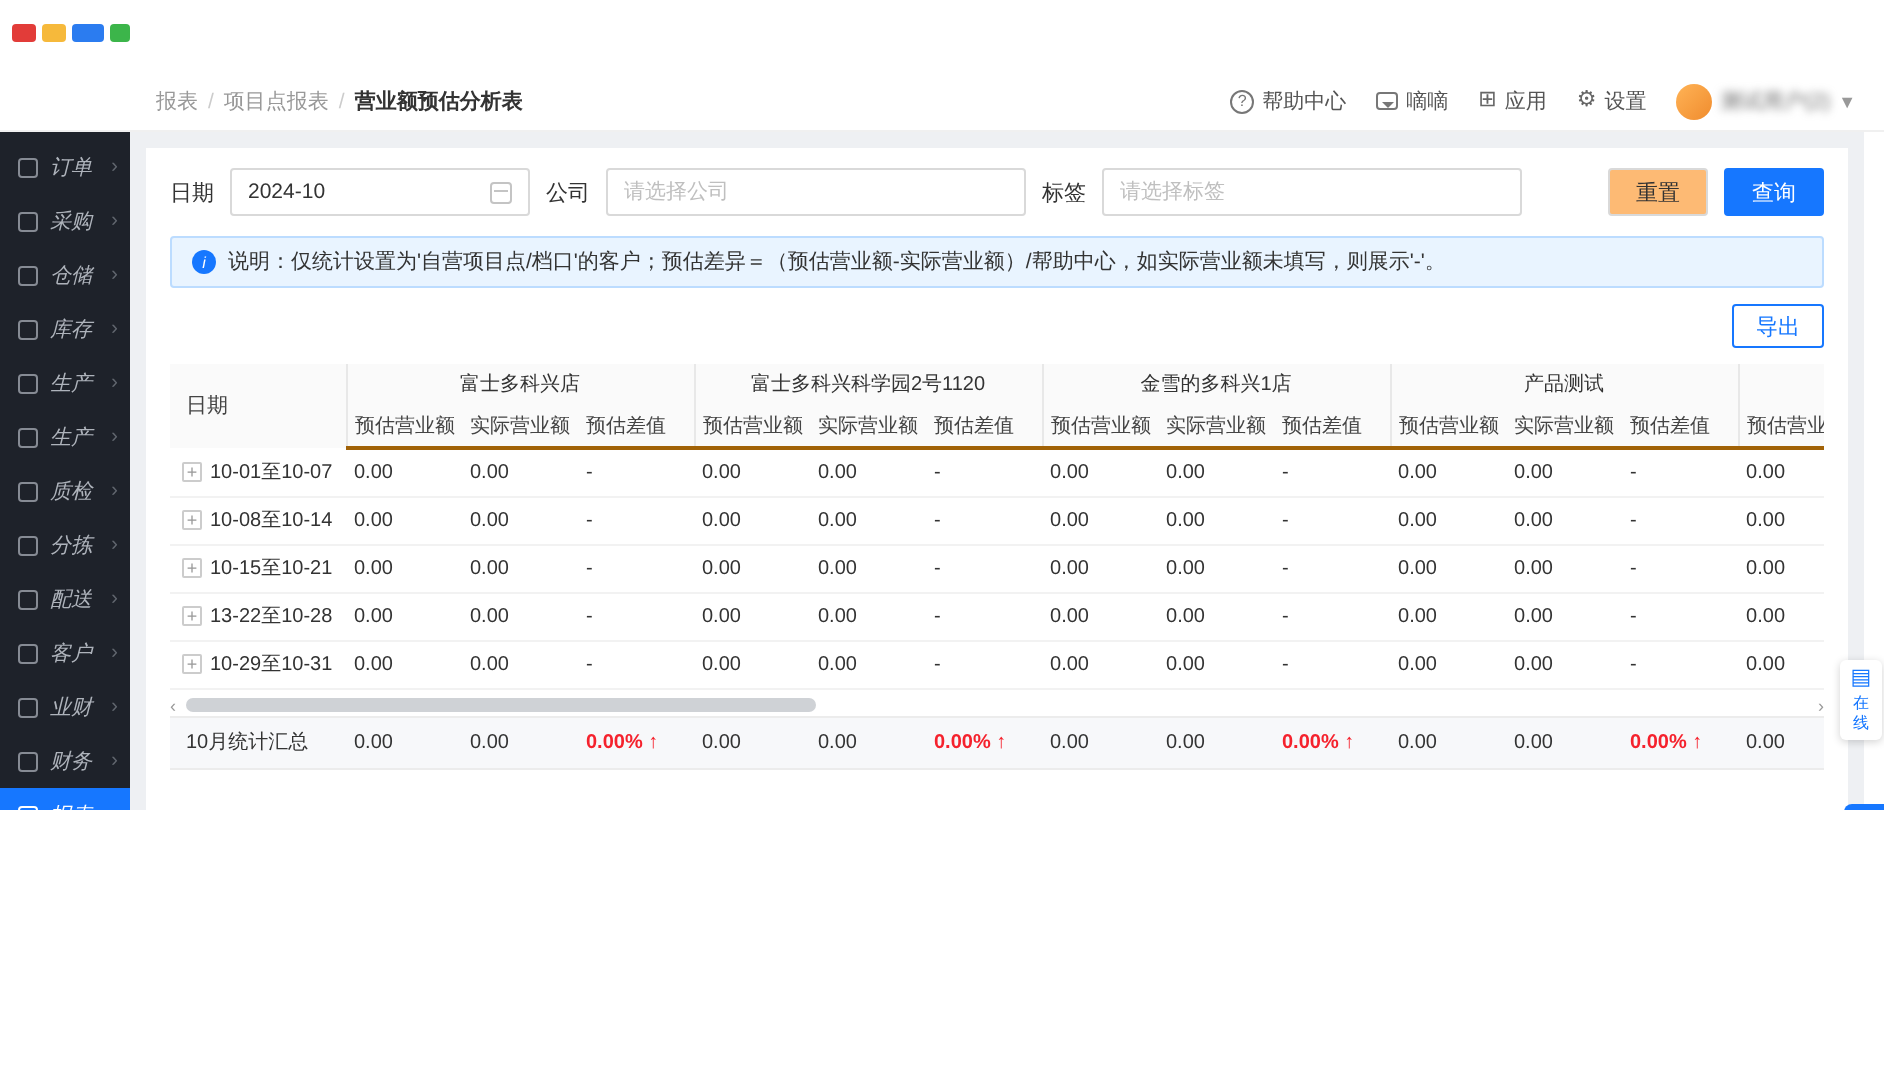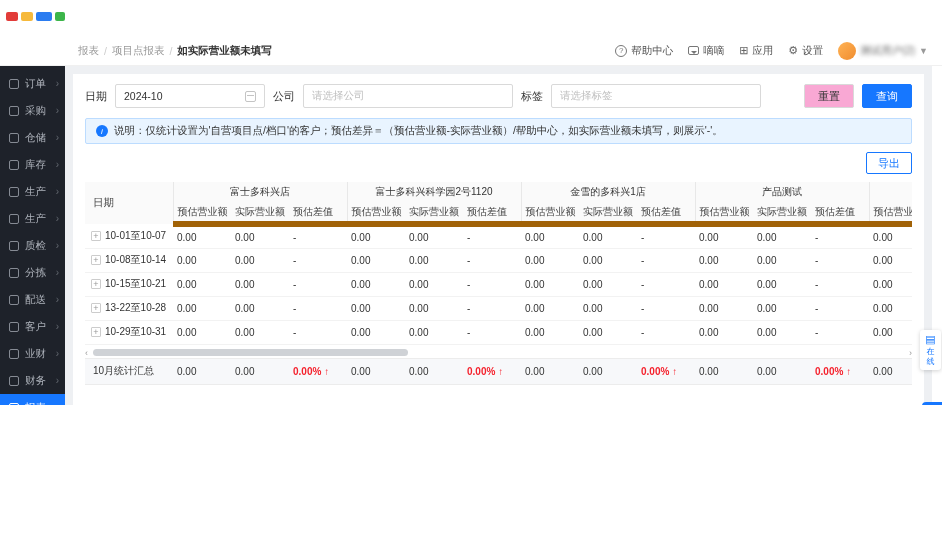--- a/index.html
+++ b/index.html
@@ -26,21 +26,21 @@
   .glyph { font-size:11px; color:#666; line-height:1; }
   .avatar { width:18px; height:18px; border-radius:50%; background:linear-gradient(135deg,#ffb356,#f08c2e); }
   .user-name { filter:blur(2px); color:#666; }
   .caret { color:#999; font-size:9px; }
 
   
   .sidebar { position:absolute; left:0; top:66px; width:65px; height:412px; background:#1e222a; padding-top:4px; }
   .sb-item { display:flex; align-items:center; height:27px; padding:0 6px 0 9px; gap:6px;
              color:#aeb3bb; font-size:10.5px; cursor:pointer; }
   .sb-ico { width:10px; height:10px; border:1px solid #868b94; border-radius:2px; flex:none; }
-  .sb-label { white-space:nowrap; }
+  .sb-label { white-space:nowrap;font-style:italic; }
   .sb-arrow { margin-left:auto; color:#61666e; font-size:10px; }
   .sb-item.active { background:#1677ff; color:#fff; }
   .sb-item.active .sb-ico { border-color:#fff; }
   .sb-item.active .sb-arrow { color:#fff; }
 
   
   .iot { position:absolute; left:0; top:478px; width:66px; height:30px; background:#fff; }
   .iot-tri { position:absolute; right:0; bottom:0; width:0; height:0;
              border-left:34px solid transparent; border-bottom:28px solid #2f84f5; opacity:.85; }
   .iot-name { position:absolute; left:5px; top:2px; font-size:12px; font-weight:bold; font-style:italic; color:#0b3a8c; }
@@ -58,42 +58,42 @@
   .filters { display:flex; align-items:center; gap:8px; }
   .f-label { font-size:11px; color:#333; flex:none; }
   .f-input { height:24px; border:1px solid #d9d9d9; border-radius:2px; background:#fff;
              display:flex; align-items:center; padding:0 8px; font-size:10.5px; color:#333; }
   .date-input { width:150px; justify-content:space-between; }
   .sel { width:210px; color:#bfbfbf; }
   .cal-icon { width:11px; height:11px; border:1px solid #c4c4c4; border-radius:2px; position:relative; }
   .cal-icon::before { content:""; position:absolute; left:1px; right:1px; top:3px; border-top:1px solid #c4c4c4; }
   .f-btns { margin-left:auto; display:flex; gap:8px; }
   .btn { height:24px; padding:0 13px; border-radius:2px; font-size:11px; cursor:pointer; }
-  .btn-plain { background:#f9a8d4; border:1px solid #d9d9d9; color:#333; }
+  .btn-plain { background:#fdba74; border:1px solid #d9d9d9; color:#333; }
   .btn-primary { background:#1677ff; border:1px solid #1677ff; color:#fff; }
 
   
   .notice { margin-top:10px; background:#e9f4ff; border:1px solid #bcdcff; border-radius:2px;
             padding:5px 10px; font-size:10.5px; color:#333; display:flex; align-items:center; gap:6px; }
   .info-icon { flex:none; width:12px; height:12px; border-radius:50%; background:#1677ff; color:#fff;
                font-size:8px; display:flex; align-items:center; justify-content:center; font-style:italic; }
 
   
   .export-row { display:flex; justify-content:flex-end; margin:8px 0; }
   .btn-export { height:22px; padding:0 11px; background:#fff; border:1px solid #1677ff; color:#1677ff;
                 border-radius:2px; font-size:11px; cursor:pointer; }
 
   
   .twrap { overflow:hidden; }
   table { border-collapse:collapse; table-layout:fixed; }
   thead th { background:#fafafa; font-weight:normal; font-size:10px; color:#444; text-align:left;
              padding:0 4px; white-space:nowrap; overflow:hidden; }
   th.th-group { height:20px; text-align:center; border-left:1px solid #e8e8e8; color:#333; }
   th.th-date { border-left:none; padding-left:8px; font-size:10.5px; }
-  th.th-sub { height:22px; border-bottom:6px solid #a16207; }
+  th.th-sub { height:22px; border-bottom:2px solid #a16207; }
   th.gsep { border-left:1px solid #e8e8e8; }
   tbody td { font-size:10px; color:#333; height:24px; padding:0 4px; border-bottom:1px solid #f2f2f2; white-space:nowrap; }
   td.td-date { padding-left:6px; font-size:10px; }
   .plus { display:inline-block; width:10px; height:10px; border:1px solid #ccc; border-radius:1px;
           color:#999; font-size:9px; line-height:8px; text-align:center; margin-right:4px; cursor:pointer; }
 
   
   .hscroll { position:relative; height:10px; margin-top:3px; display:flex; align-items:center; }
   .hs-arrow { font-size:9px; color:#999; line-height:10px; width:8px; flex:none; cursor:pointer; }
   .hs-track { position:relative; flex:1; height:7px; }
@@ -127,21 +127,21 @@
     <i style="width:16px;background:#2b7cf0"></i>
     <i style="width:10px;background:#3cb54a"></i>
   </div>
 
   <div class="header">
     <div class="breadcrumb">
       <span>报表</span>
       <span class="sep">/</span>
       <span>项目点报表</span>
       <span class="sep">/</span>
-      <span class="current">如实际营业额未填写</span>
+      <span class="current">营业额预估分析表</span>
     </div>
     <div class="header-right">
       <span class="hr-item">
         <span class="circle-q">?</span>
         <span>帮助中心</span>
       </span>
       <span class="hr-item">
         <span class="bubble"></span>
         <span>嘀嘀</span>
       </span>

